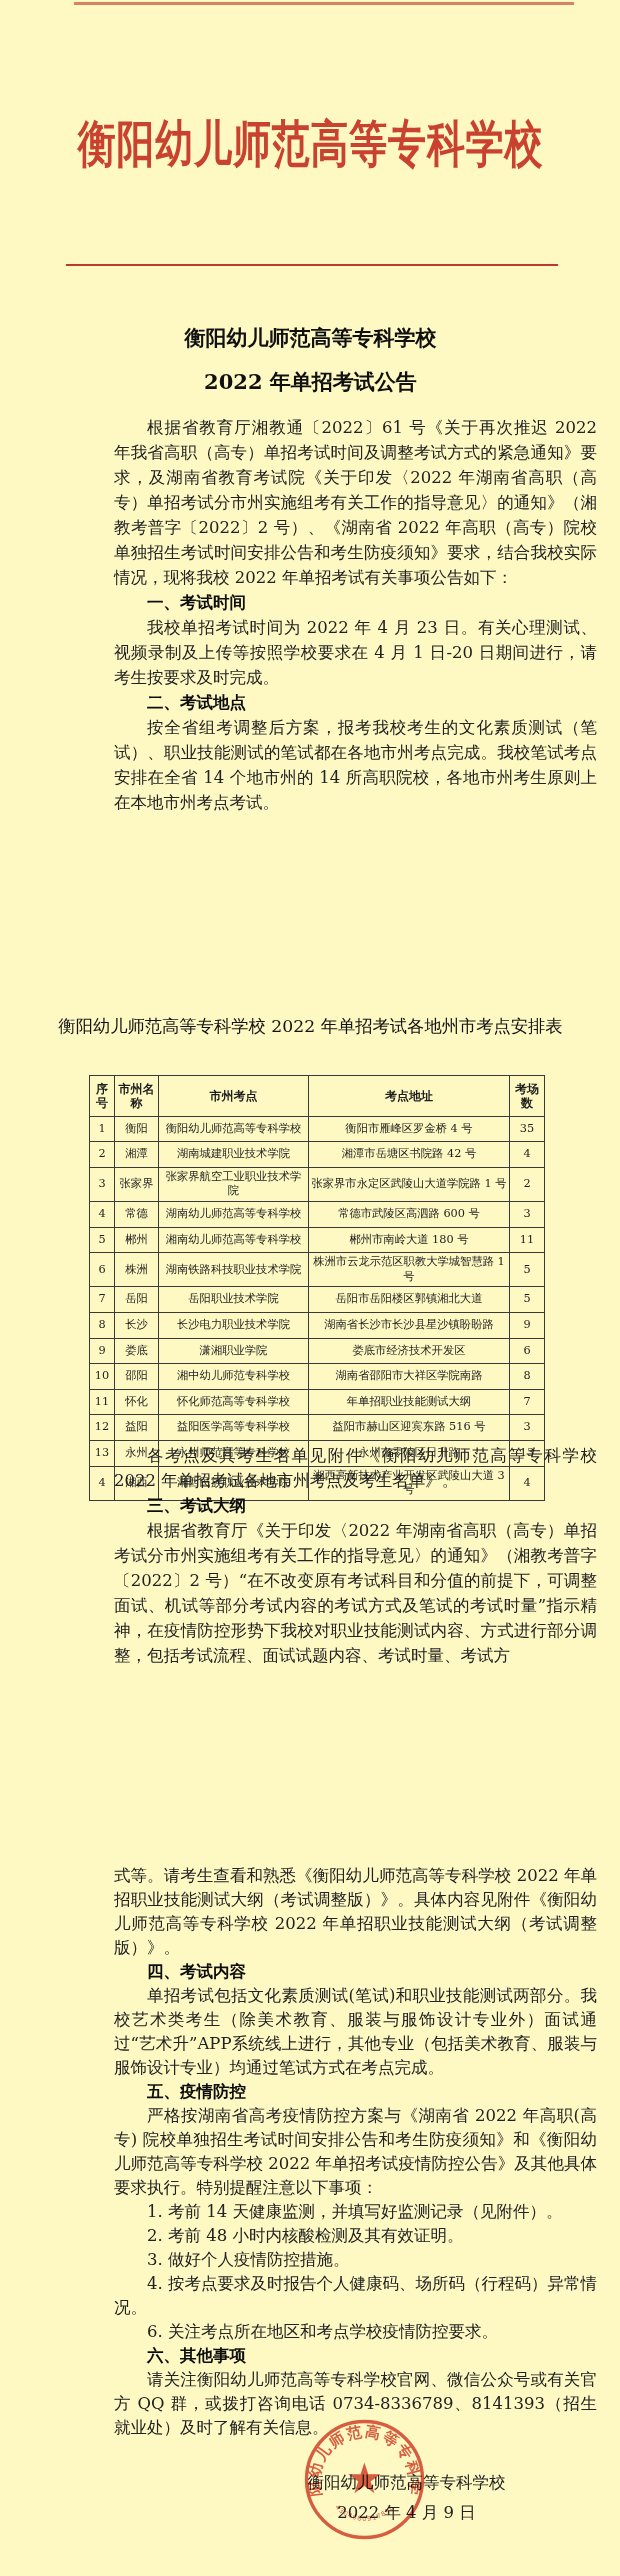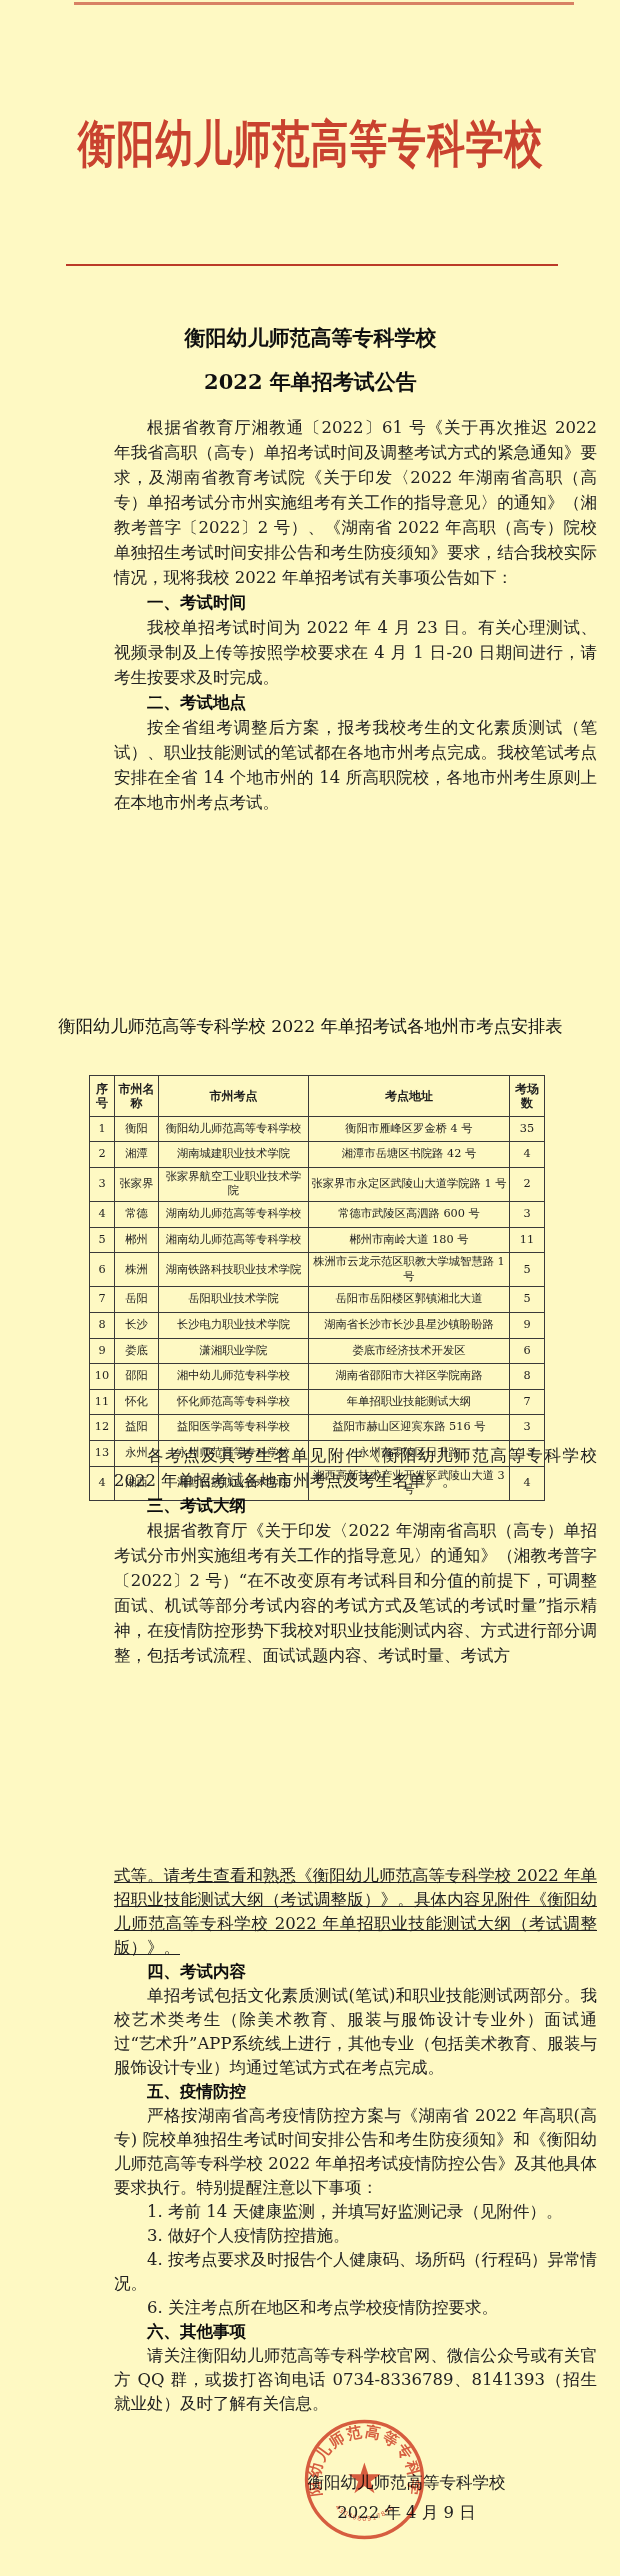--- a/index.html
+++ b/index.html
@@ -39,21 +39,21 @@
     font-size:21px;line-height:44px;
   }
   
   .flow{
     position:absolute;left:70px;width:483px;
     font-size:16.5px;line-height:25px;color:#222;
     text-align:justify;
     margin-left:44px;
   }
   .para{margin:0;text-indent:2em;}
-  .para.no-indent{text-indent:0;text-decoration:underline;}
+  .para.no-indent{text-indent:0;}
   .sec-heading{
     margin:0;text-indent:2em;font-weight:bold;color:#0d0d0d;
     font-family:Liberation Serif, serif;
     font-size:16.5px;line-height:25px;text-align:left;
   }
   .list-item{margin:0;text-indent:2em;}
   #blockA{top:415px;}
   #blockB2{top:1443px;}
   #blockC{top:1864px;line-height:24px;}
   #blockC .sec-heading{line-height:24px;}
@@ -237,20 +237,21 @@
     <p class="para">根据省教育厅《关于印发〈2022 年湖南省高职（高专）单招考试分市州实施组考有关工作的指导意见〉的通知》（湘教考普字〔2022〕2 号）“在不改变原有考试科目和分值的前提下，可调整面试、机试等部分考试内容的考试方式及笔试的考试时量”指示精神，在疫情防控形势下我校对职业技能测试内容、方式进行部分调整，包括考试流程、面试试题内容、考试时量、考试方</p>
   </div>
 
   <div class="flow" id="blockC">
     <p class="para no-indent">式等。请考生查看和熟悉《衡阳幼儿师范高等专科学校 2022 年单招职业技能测试大纲（考试调整版）》。具体内容见附件《衡阳幼儿师范高等专科学校 2022 年单招职业技能测试大纲（考试调整版）》。</p>
     <p class="sec-heading">四、考试内容</p>
     <p class="para">单招考试包括文化素质测试(笔试)和职业技能测试两部分。我校艺术类考生（除美术教育、服装与服饰设计专业外）面试通过“艺术升”APP系统线上进行，其他专业（包括美术教育、服装与服饰设计专业）均通过笔试方式在考点完成。</p>
     <p class="sec-heading">五、疫情防控</p>
     <p class="para">严格按湖南省高考疫情防控方案与《湖南省 2022 年高职(高专) 院校单独招生考试时间安排公告和考生防疫须知》和《衡阳幼儿师范高等专科学校 2022 年单招考试疫情防控公告》及其他具体要求执行。特别提醒注意以下事项：</p>
     <p class="list-item">1. 考前 14 天健康监测，并填写好监测记录（见附件）。</p>
+    <p class="list-item">2. 考前 48 小时内核酸检测及其有效证明。</p>
     <p class="list-item">3. 做好个人疫情防控措施。</p>
     <p class="list-item">4. 按考点要求及时报告个人健康码、场所码（行程码）异常情况。</p>
     <p class="list-item">6. 关注考点所在地区和考点学校疫情防控要求。</p>
     <p class="sec-heading">六、其他事项</p>
     <p class="para">请关注衡阳幼儿师范高等专科学校官网、微信公众号或有关官方 QQ 群，或拨打咨询电话 0734-8336789、8141393（招生就业处）及时了解有关信息。</p>
   </div>
 
   <div class="signature">
     <div>衡阳幼儿师范高等专科学校</div>
     <div>2022 年 4 月 9 日</div>

